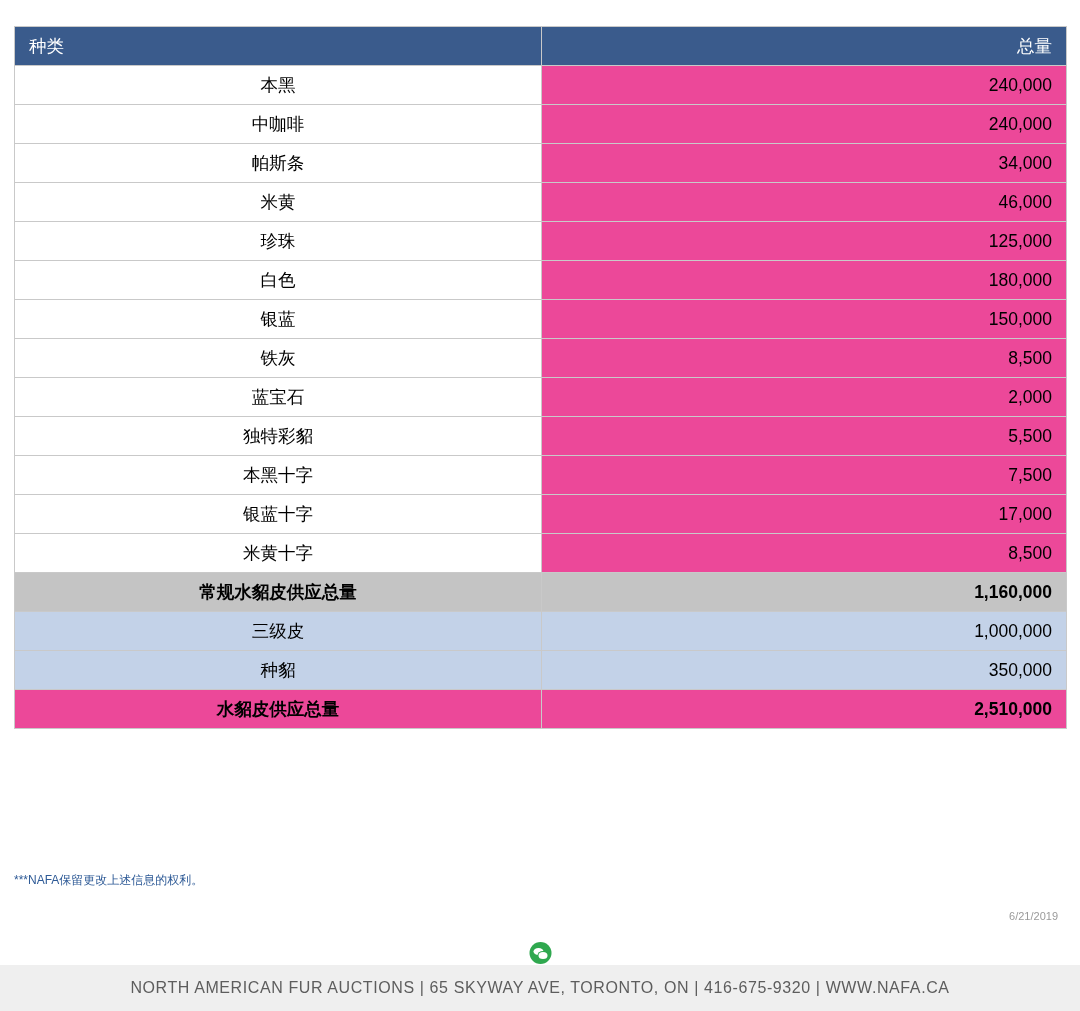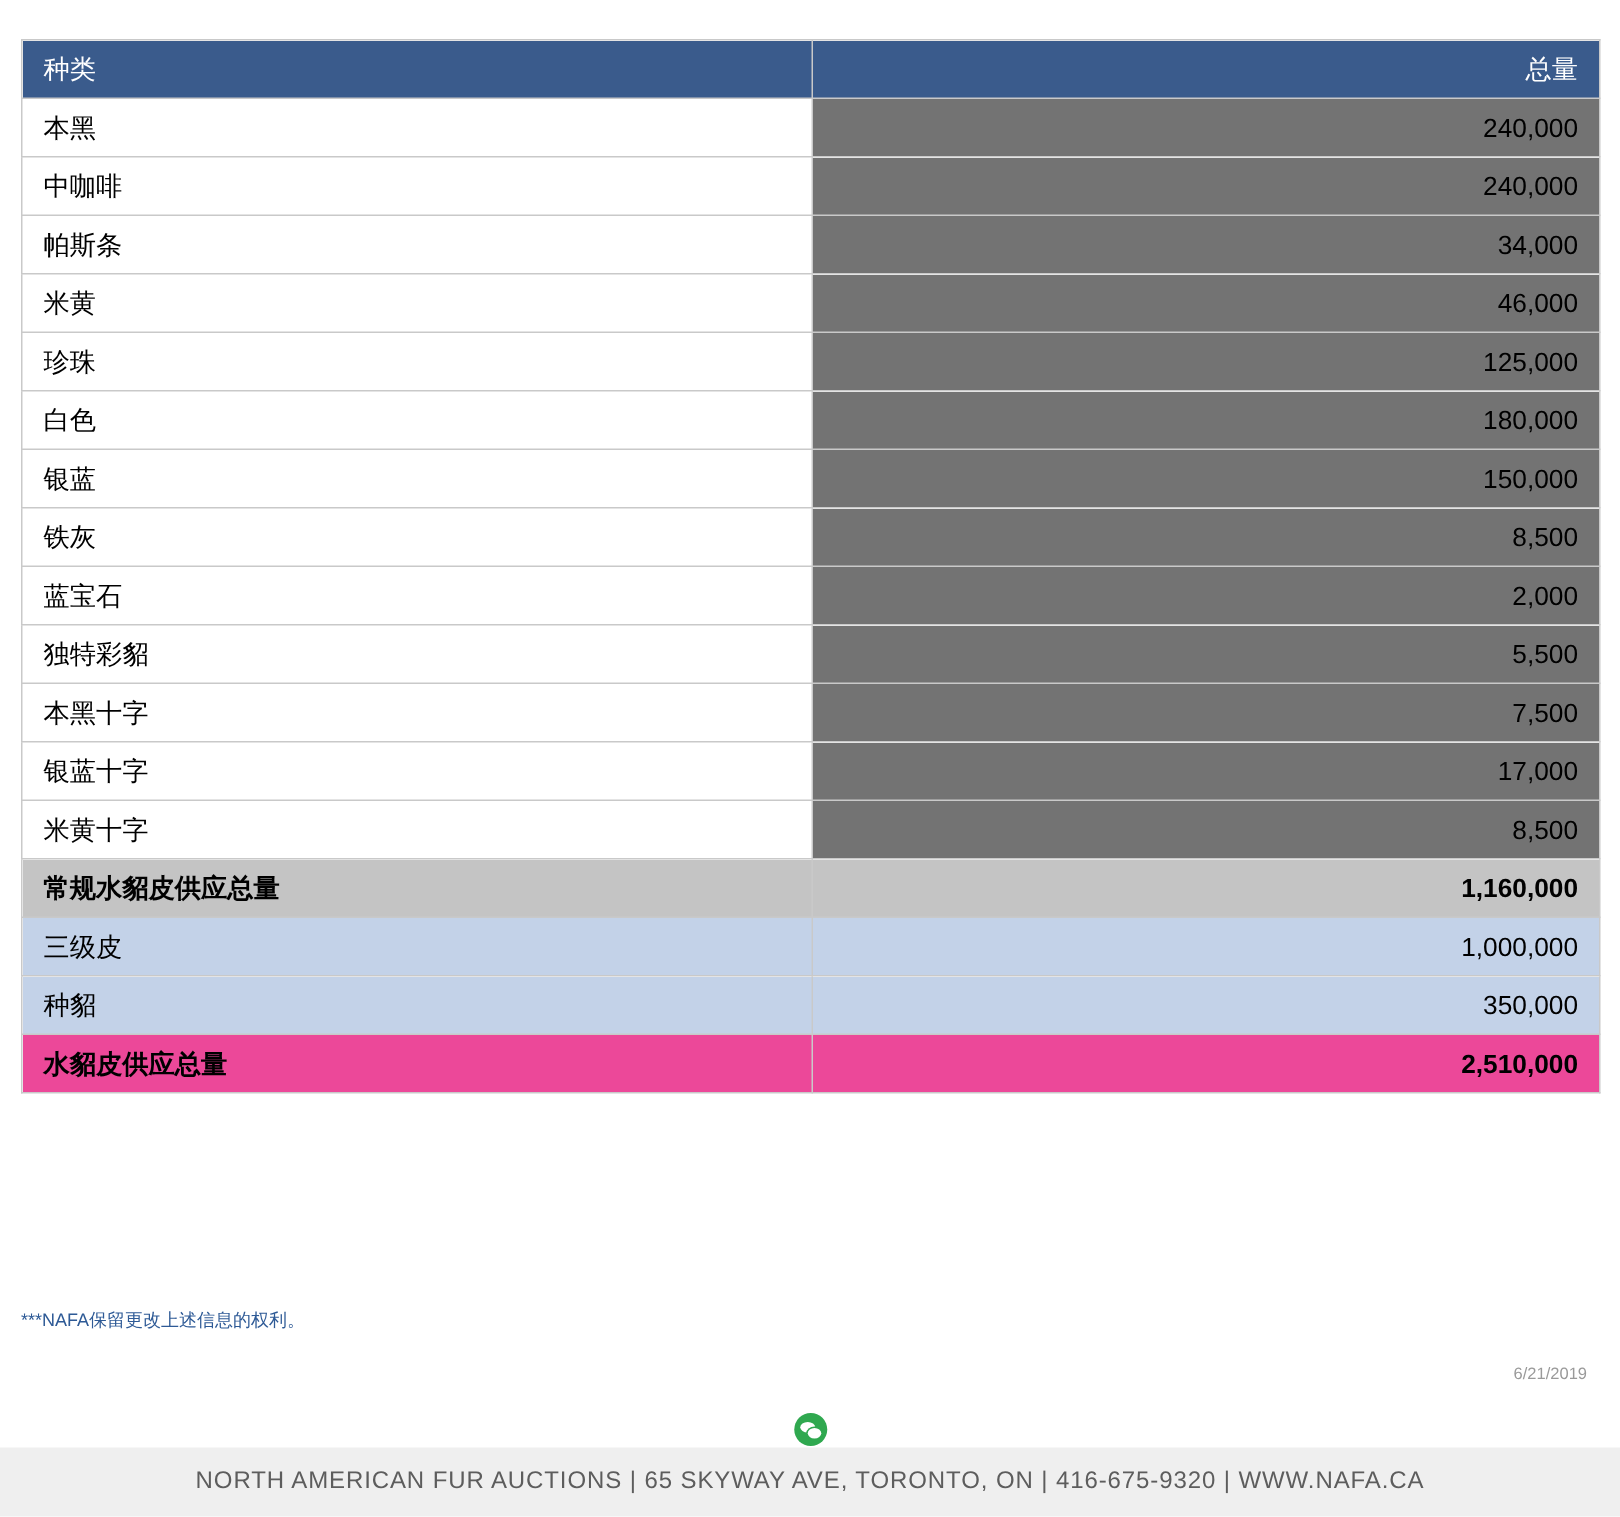--- a/index.html
+++ b/index.html
@@ -53,22 +53,22 @@
     color: #ffffff;
     font-weight: normal;
     font-size: 19px;
     height: 52px;
     line-height: 52px;
     border: 1px solid #3a5b8c;
   }
   thead th.left { text-align: left; }
   thead th.right { text-align: right; }
 
-  tbody td.label { text-align: left; background: #ffffff; }
-  tbody td.value { text-align: right; background: #737373; }
+  tbody td.label { text-align: center; background: #ffffff; }
+  tbody td.value { text-align: right; background: #ec4899; }
 
   tr.subtotal td {
     background: #c4c4c4;
     font-weight: bold;
   }
   tr.tier td {
     background: #c3d2e8;
   }
   tr.grand td {
     background: #ec4899;

